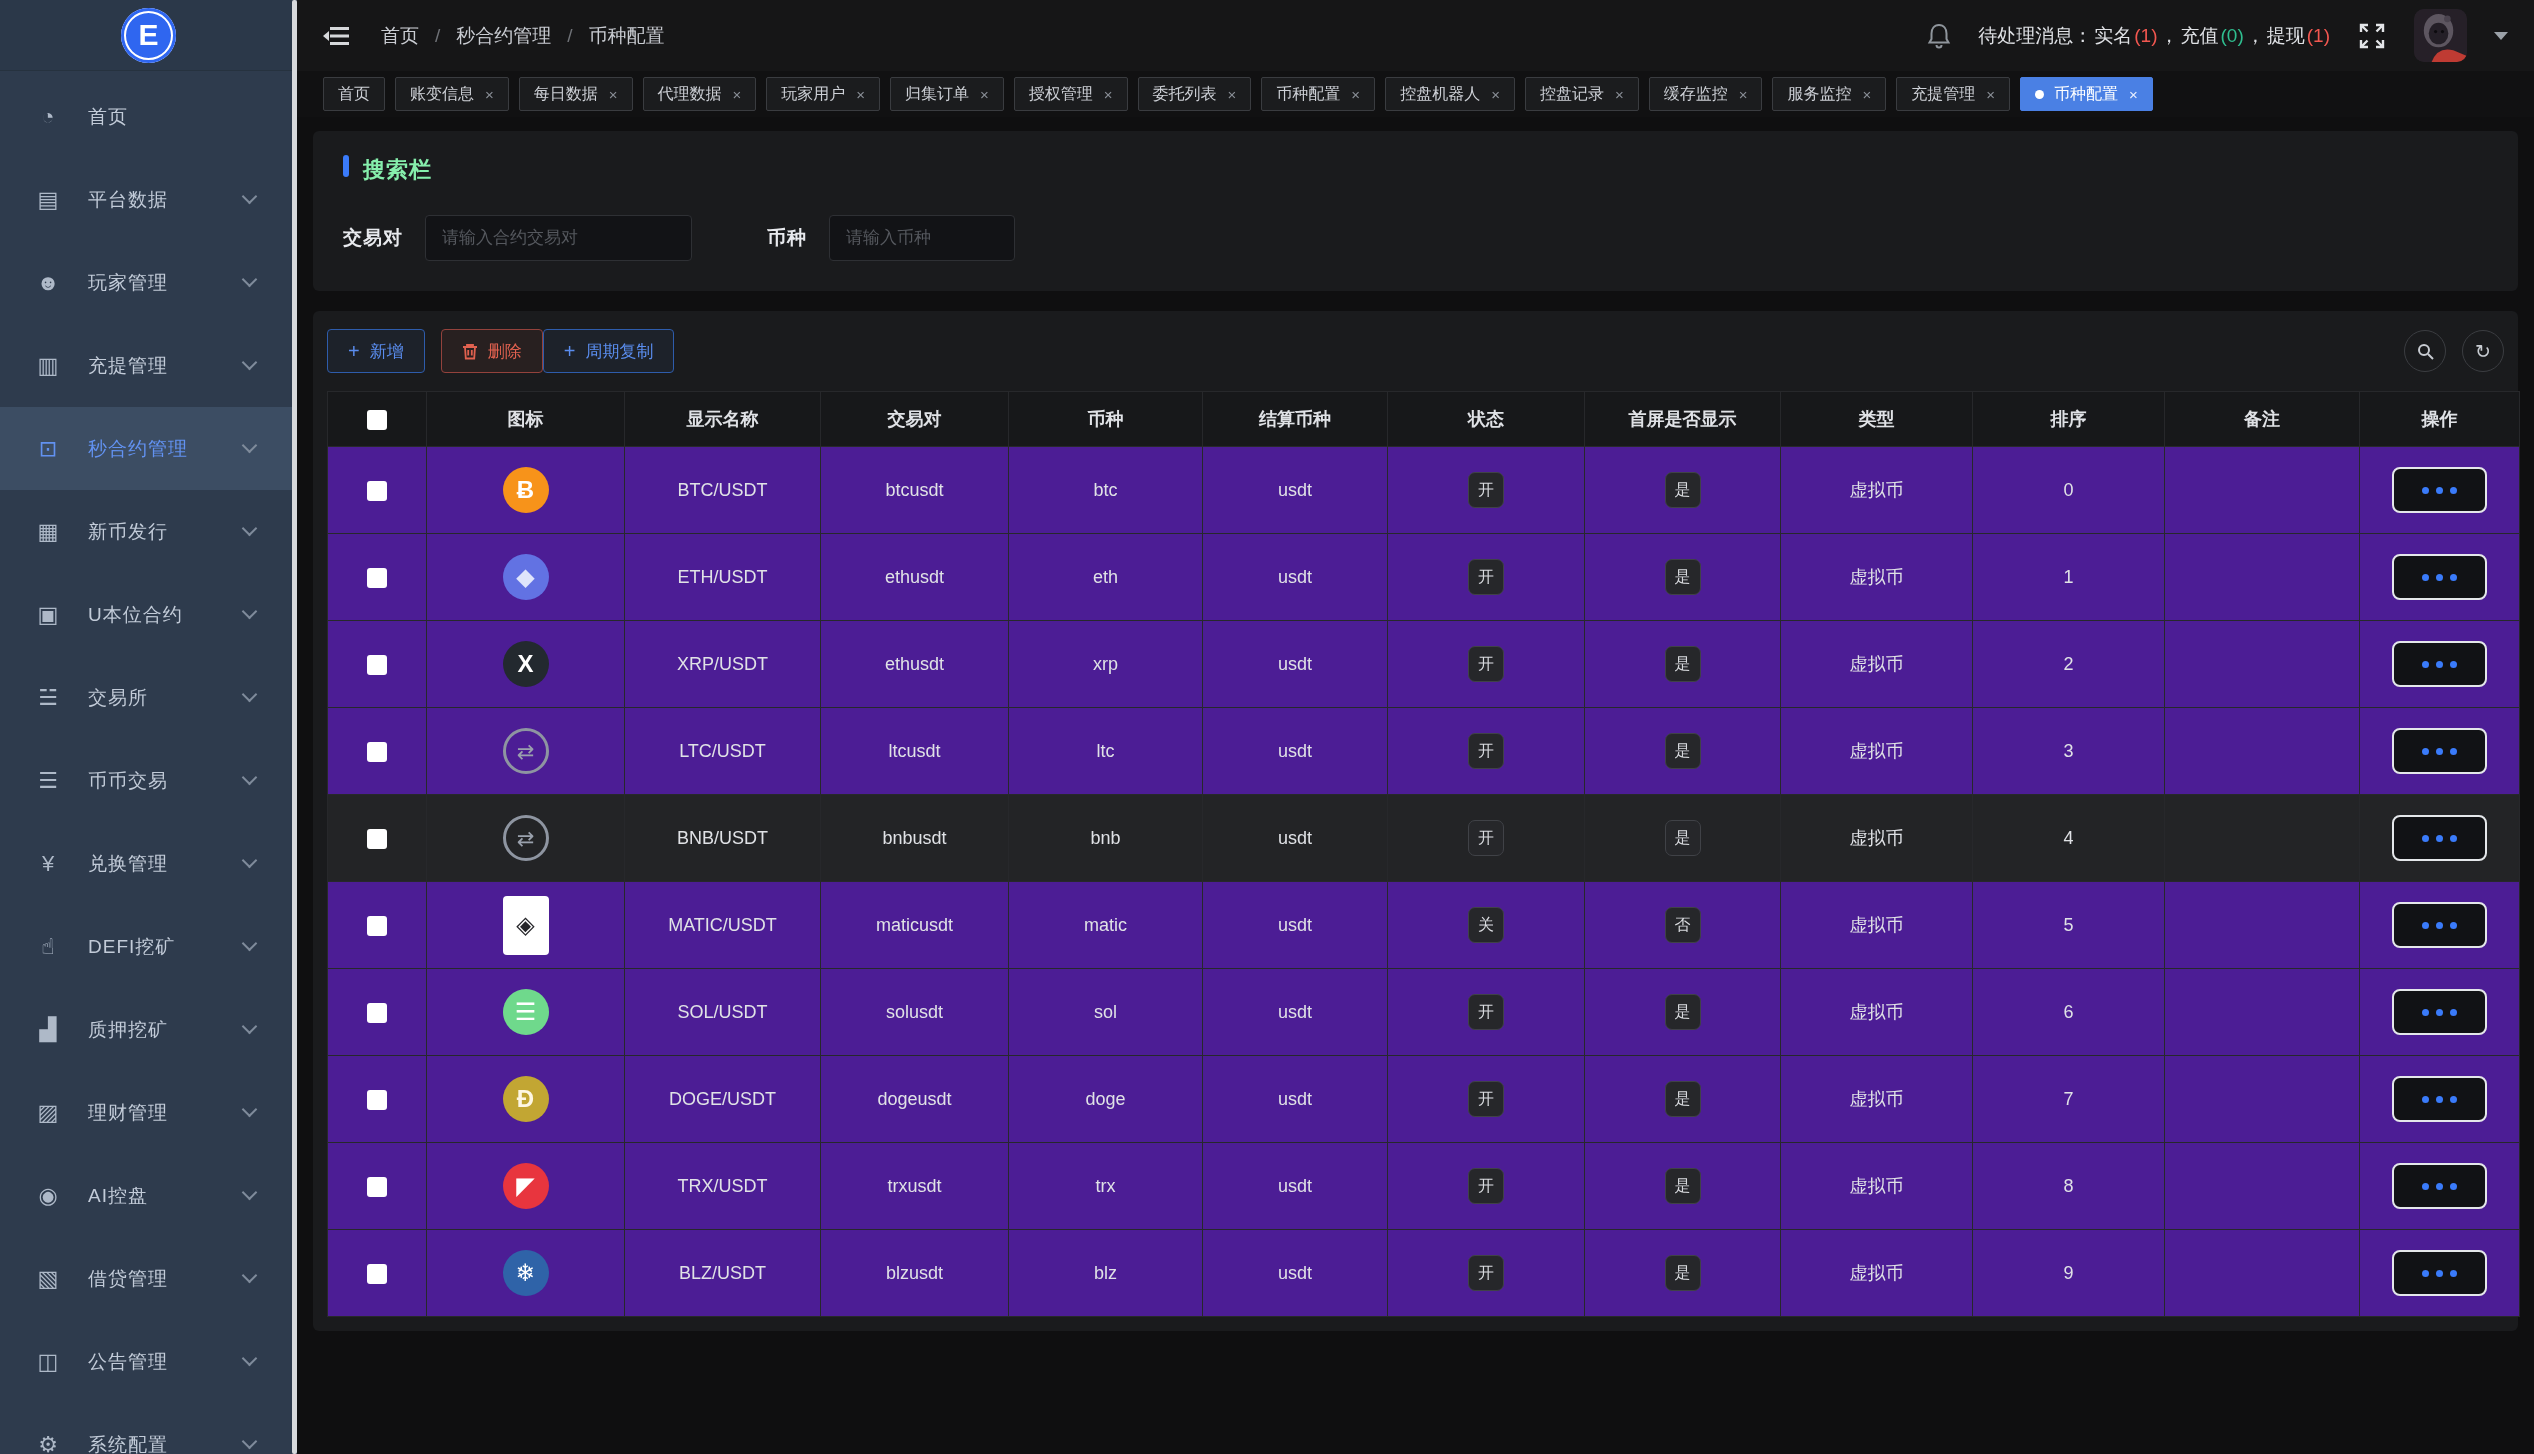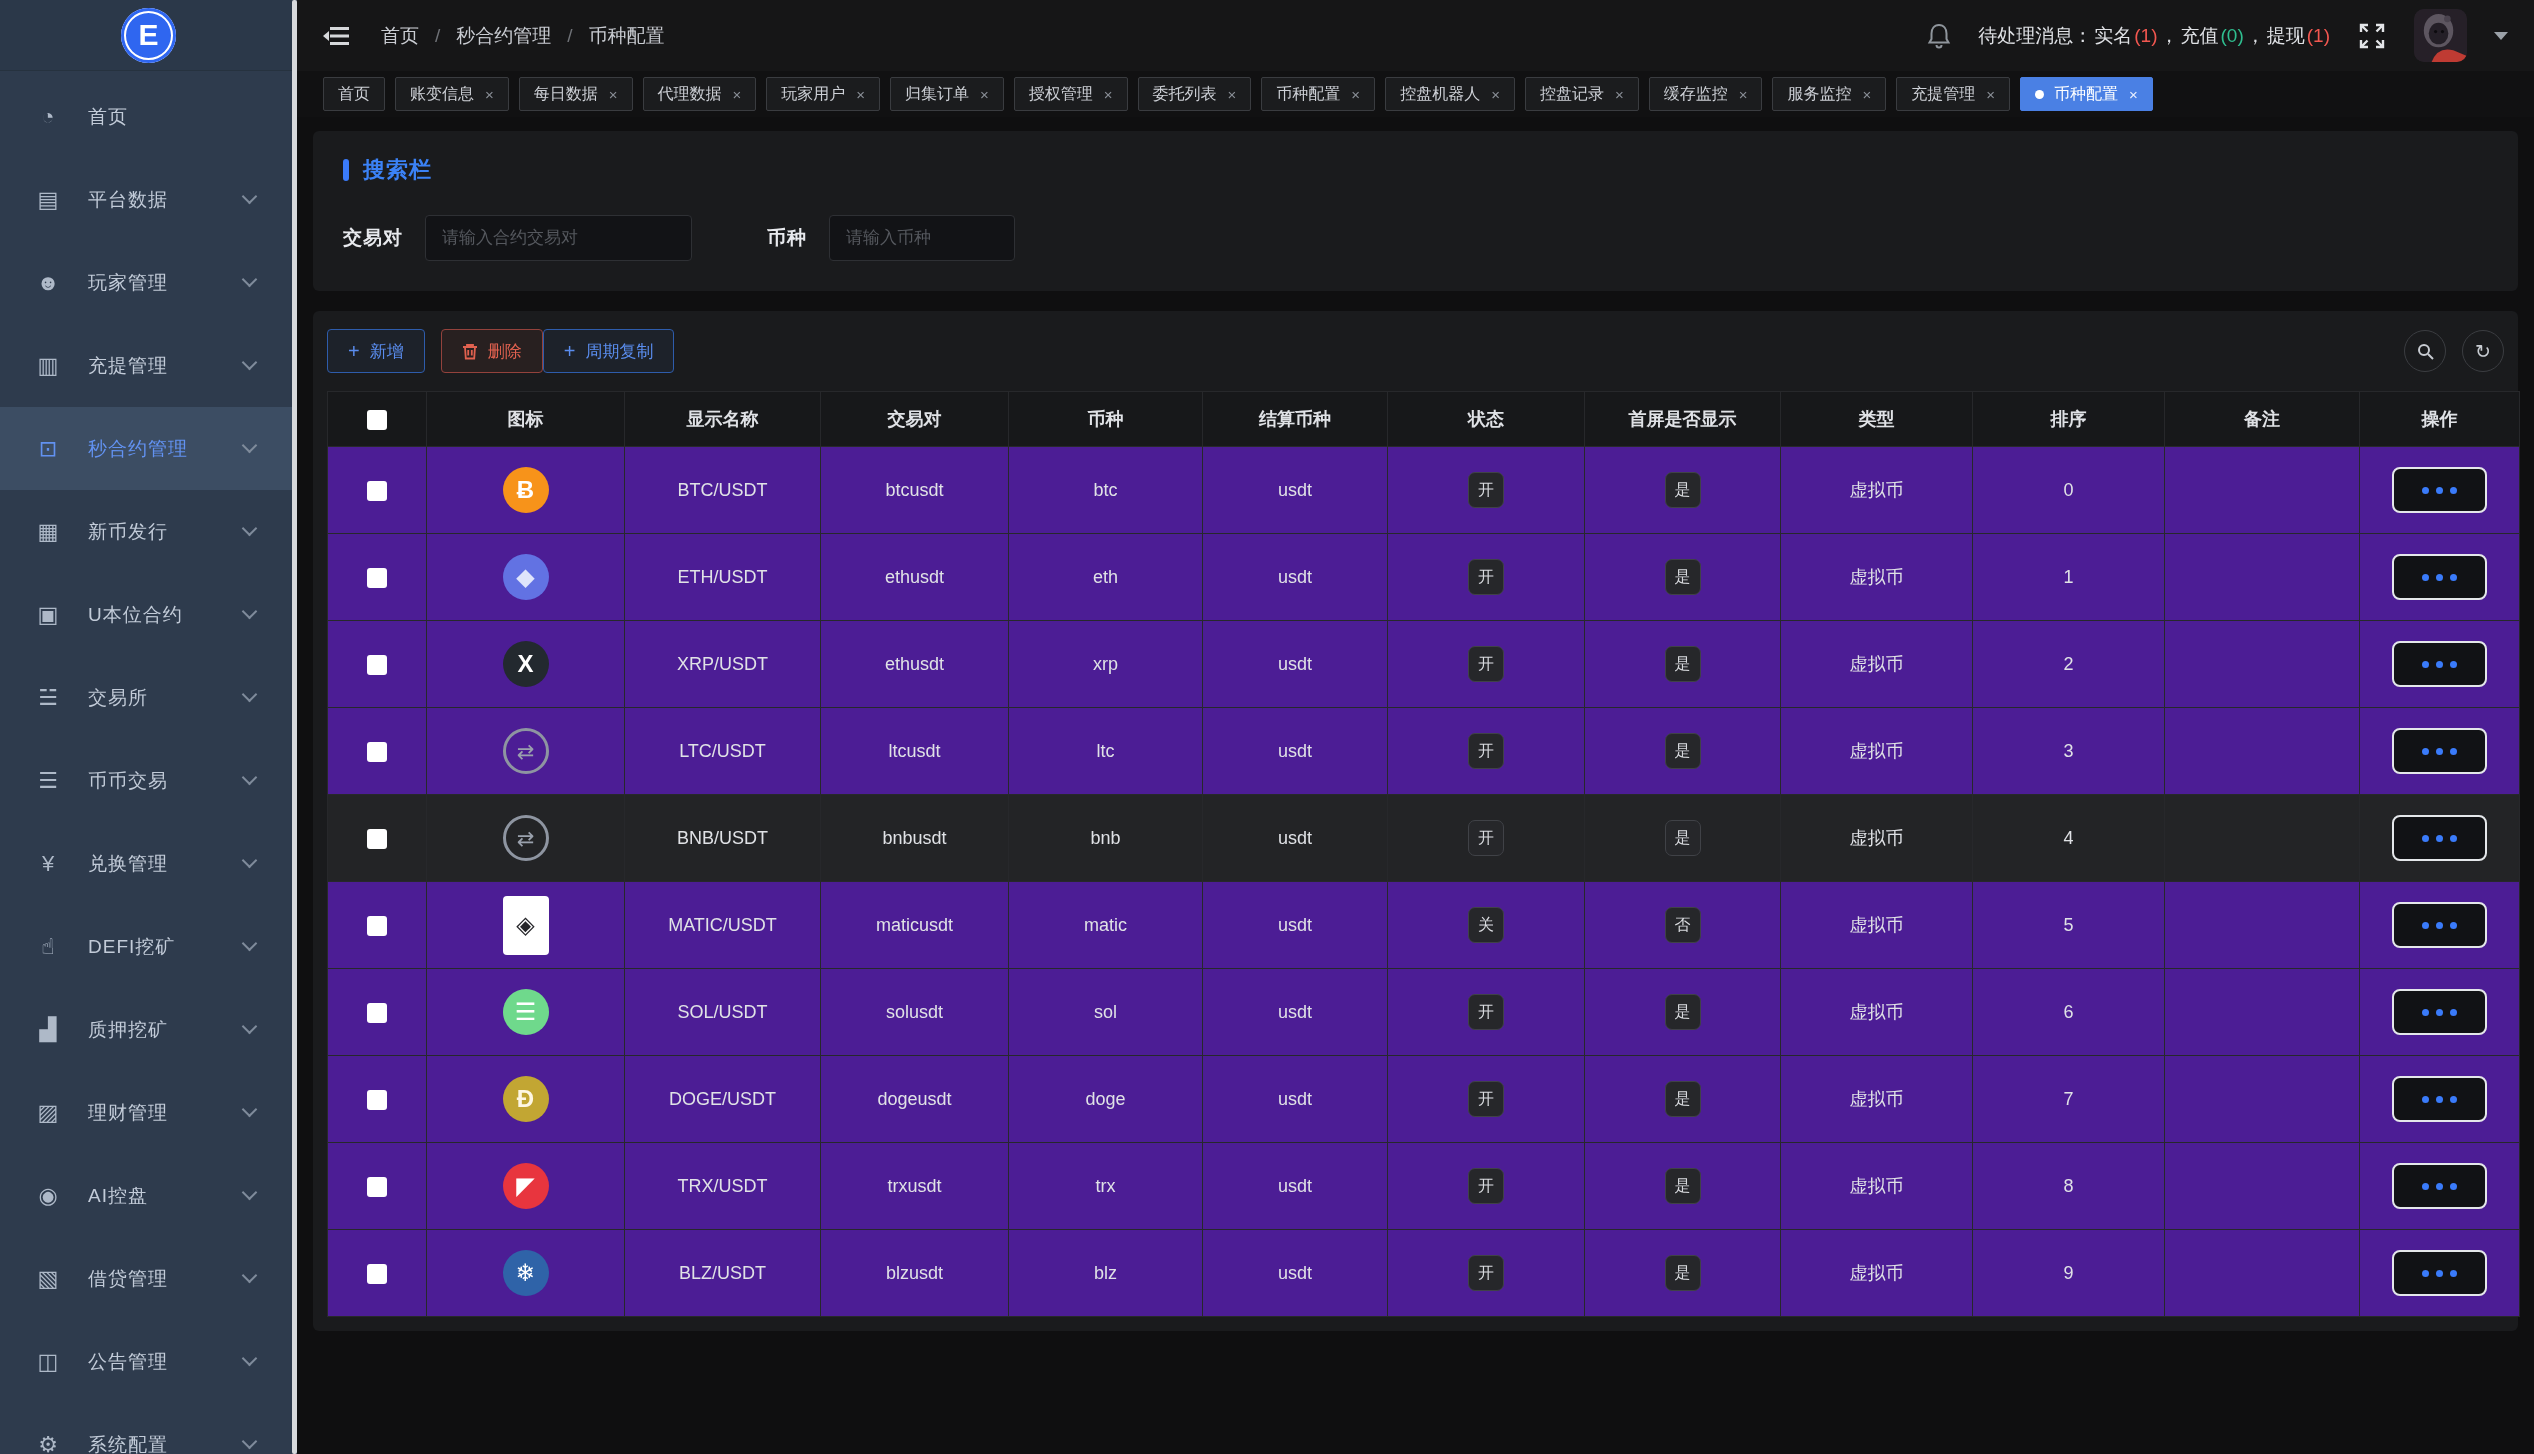--- a/index.html
+++ b/index.html
@@ -37,21 +37,21 @@
   .tabbar{height:46px;display:flex;align-items:center;gap:10px;padding:0 26px;background:#111112;overflow:hidden}
   .tab{height:34px;display:inline-flex;align-items:center;padding:0 14px;background:#1b1c1e;border:1px solid #3a3c40;color:#cdd0d6;font-size:16px;border-radius:2px;cursor:pointer;white-space:nowrap}
   .tab .x{margin-left:11px;color:#8a8f97;font-size:15px}
   .tab.active{background:#4a80e4;border-color:#4a80e4;color:#fff}
   .tab.active .x{color:#eaf0ff}
   .tab .dot{width:9px;height:9px;border-radius:50%;background:#fff;margin-right:10px}
 
   .content{flex:1;padding:14px 16px;overflow:hidden}
   .card{background:#1a1b1d;border-radius:6px}
   .search-card{padding:24px 30px 30px}
-  .sc-title{display:flex;align-items:center;font-size:22px;font-weight:bold;color:#3b82f6;letter-spacing:1px}
+  .sc-title{display:flex;font-size:22px;font-weight:bold;color:#86efac;letter-spacing:1px}
   .sc-bar{width:6px;height:22px;border-radius:3px;background:#3a7bfa;margin-right:14px}
   .sc-fields{display:flex;align-items:center;margin-top:30px}
   .f-label{font-size:19px;font-weight:bold;color:#e8eaee;margin-right:22px;letter-spacing:1px}
   .f-label.second{margin-left:75px}
   .f-input{height:46px;background:#121316;border:1px solid #2e3034;border-radius:4px;color:#e3e5e8;font-size:17px;padding:0 16px;width:267px;outline:none}
   .f-input.narrow{width:186px}
   .f-input::placeholder{color:#55585e}
   .sc-btns{margin-top:32px;display:flex;gap:22px}
   .ghost-btn{height:46px;display:inline-flex;align-items:center;gap:10px;padding:0 24px;background:#202225;border:1px solid #45474c;border-radius:6px;color:#d4d7db;font-size:17px;cursor:pointer}
   .refresh-glyph{font-size:19px;line-height:1}

